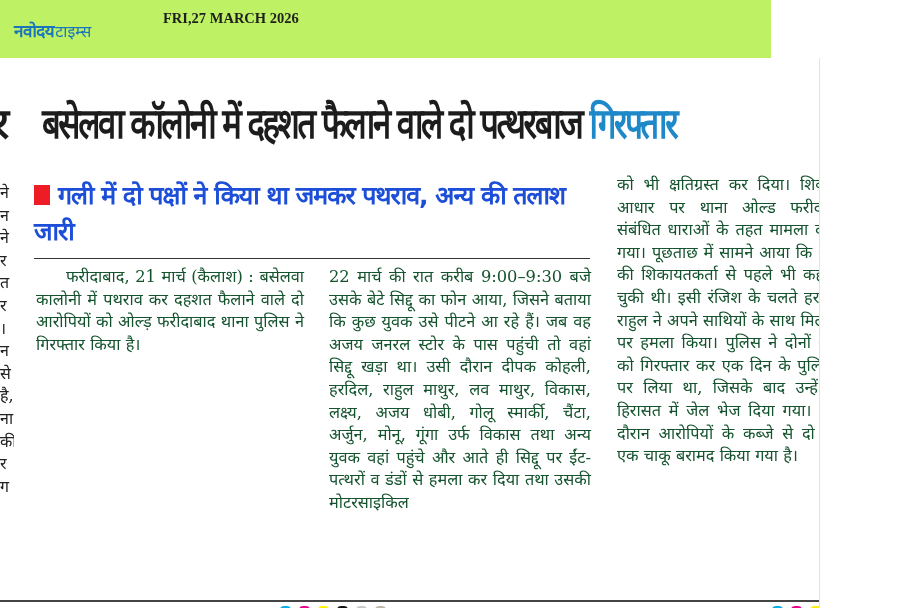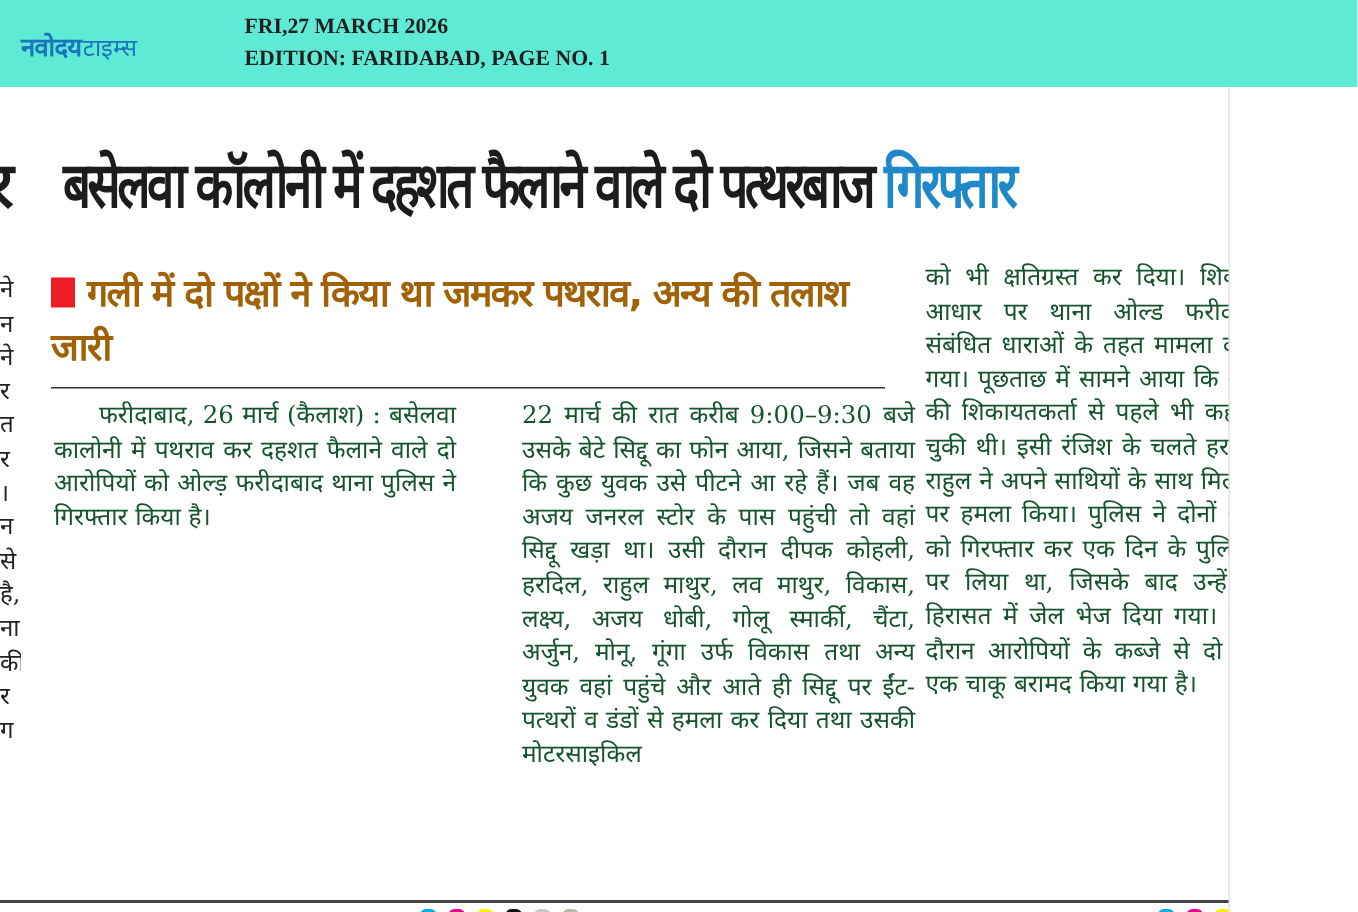--- a/index.html
+++ b/index.html
@@ -1,21 +1,21 @@
 <!DOCTYPE html>
 <html><head>
   <meta charset="utf-8">
   <style>
     * { box-sizing: border-box; margin: 0; padding: 0; }
     html, body { width: 905px; height: 608px; overflow: hidden; background: #ffffff; }
     body { position: relative; font-family: "DejaVu Sans", sans-serif; color: #1a1a1a; }
 
     .topbar {
-      position: absolute; left: 0; top: 0; width: 905px; height: 58px;
-      background: #5eead4;
+      position: absolute; left: 0; top: 0; width: 771px; height: 58px;
+      background: #bef264;
     }
     .logo {
       position: absolute; left: 14px; top: 8px; height: 24px;
       display: flex; align-items: baseline; white-space: nowrap;
     }
     .logo-main {
       font-family: "DejaVu Sans", sans-serif; font-weight: bold;
       font-size: 17px; color: #1a75bc; letter-spacing: -0.5px;
     }
     .logo-sub {
@@ -49,41 +49,41 @@
     .margin-frag {
       position: absolute; left: 0; top: 124px; width: 14px;
       font-family: "DejaVu Serif", serif; font-size: 16px; line-height: 22.6px;
       color: #222; overflow: hidden; white-space: nowrap;
     }
     .margin-frag div { height: 22.6px; }
 
     .subhead {
       position: absolute; left: 34px; top: 120px; width: 556px;
       font-family: "DejaVu Sans", sans-serif; font-weight: bold;
-      font-size: 25px; line-height: 36px; color: #a16207;
+      font-size: 25px; line-height: 36px; color: #1d4ed8;
       letter-spacing: -1px;
     }
     .subhead .bullet {
       display: inline-block; width: 16px; height: 20px; background: #ee1c25;
       margin-right: 8px; vertical-align: -1px;
     }
     .subhead-rule {
       position: absolute; left: 34px; top: 200px; width: 556px; height: 1px;
       background: #333;
     }
 
     .col {
       position: absolute; font-family: "DejaVu Serif", serif;
       font-size: 16.3px; line-height: 22.6px; color: #14532d;
       text-align: justify;
     }
     .col p { margin: 0; }
     .col p.indent { text-indent: 30px; }
     .col-1 { left: 36px; top: 208px; width: 268px; }
-    .col-2 { left: 348px; top: 208px; width: 262px; }
+    .col-2 { left: 329px; top: 208px; width: 262px; }
     .col-3 { left: 617px; top: 116px; width: 256px; }
 
     .bottom-rule {
       position: absolute; left: 0; top: 542px; width: 878px; height: 2px;
       background: #444;
     }
     .reg-dots {
       position: absolute; top: 548px; height: 4px; display: flex; gap: 8px;
     }
     .reg-dot { width: 11px; height: 4px; border-radius: 6px 6px 0 0; }
@@ -98,21 +98,20 @@
 </head>
 <body>
 
 <div class="topbar">
   <div class="logo">
     <span class="logo-main">नवोदय</span>
     <span class="logo-sub">टाइम्स</span>
   </div>
   <div class="edition">
     <div>FRI,27 MARCH 2026</div>
-    <div>EDITION: FARIDABAD, PAGE NO. 1</div>
   </div>
 </div>
 
 <div class="clip">
 
   <div class="headline">
     <span class="frag">र</span>
     <span class="main"><span>बसेलवा कॉलोनी में दहशत फैलाने वाले दो पत्थरबाज</span> <span class="accent">गिरफ्तार</span></span>
   </div>
 
@@ -132,21 +131,21 @@
       <div>र</div>
       <div>ग</div>
     </div>
 
   <div class="subhead">
     <span class="bullet"></span><span>गली में दो पक्षों ने किया था जमकर पथराव, अन्य की तलाश जारी</span>
   </div>
   <div class="subhead-rule"></div>
 
   <div class="col col-1">
-    <p class="indent">फरीदाबाद, 26 मार्च (कैलाश) : बसेलवा कालोनी में पथराव कर दहशत फैलाने वाले दो आरोपियों को ओल्ड़ फरीदाबाद थाना पुलिस ने गिरफ्तार किया है।</p>
+    <p class="indent">फरीदाबाद, 21 मार्च (कैलाश) : बसेलवा कालोनी में पथराव कर दहशत फैलाने वाले दो आरोपियों को ओल्ड़ फरीदाबाद थाना पुलिस ने गिरफ्तार किया है।</p>
   </div>
 
   <div class="col col-2">
     <p>22 मार्च की रात करीब 9:00–9:30 बजे उसके बेटे सिद्दू का फोन आया, जिसने बताया कि कुछ युवक उसे पीटने आ रहे हैं। जब वह अजय जनरल स्टोर के पास पहुंची तो वहां सिद्दू खड़ा था। उसी दौरान दीपक कोहली, हरदिल, राहुल माथुर, लव माथुर, विकास, लक्ष्य, अजय धोबी, गोलू स्मार्की, चैंटा, अर्जुन, मोनू, गूंगा उर्फ विकास तथा अन्य युवक वहां पहुंचे और आते ही सिद्दू पर ईंट-पत्थरों व डंडों से हमला कर दिया तथा उसकी मोटरसाइकिल</p>
   </div>
 
   <div class="col col-3">
     <p>को भी क्षतिग्रस्त कर दिया। शिकायत के आधार पर थाना ओल्ड फरीदाबाद में संबंधित धाराओं के तहत मामला दर्ज किया गया। पूछताछ में सामने आया कि आरोपियों की शिकायतकर्ता से पहले भी कहासुनी हो चुकी थी। इसी रंजिश के चलते हरदिल और राहुल ने अपने साथियों के साथ मिलकर सिद्दू पर हमला किया। पुलिस ने दोनों आरोपियों को गिरफ्तार कर एक दिन के पुलिस रिमांड पर लिया था, जिसके बाद उन्हें न्यायिक हिरासत में जेल भेज दिया गया। रिमांड के दौरान आरोपियों के कब्जे से दो डंडे और एक चाकू बरामद किया गया है।</p>
   </div>
 

